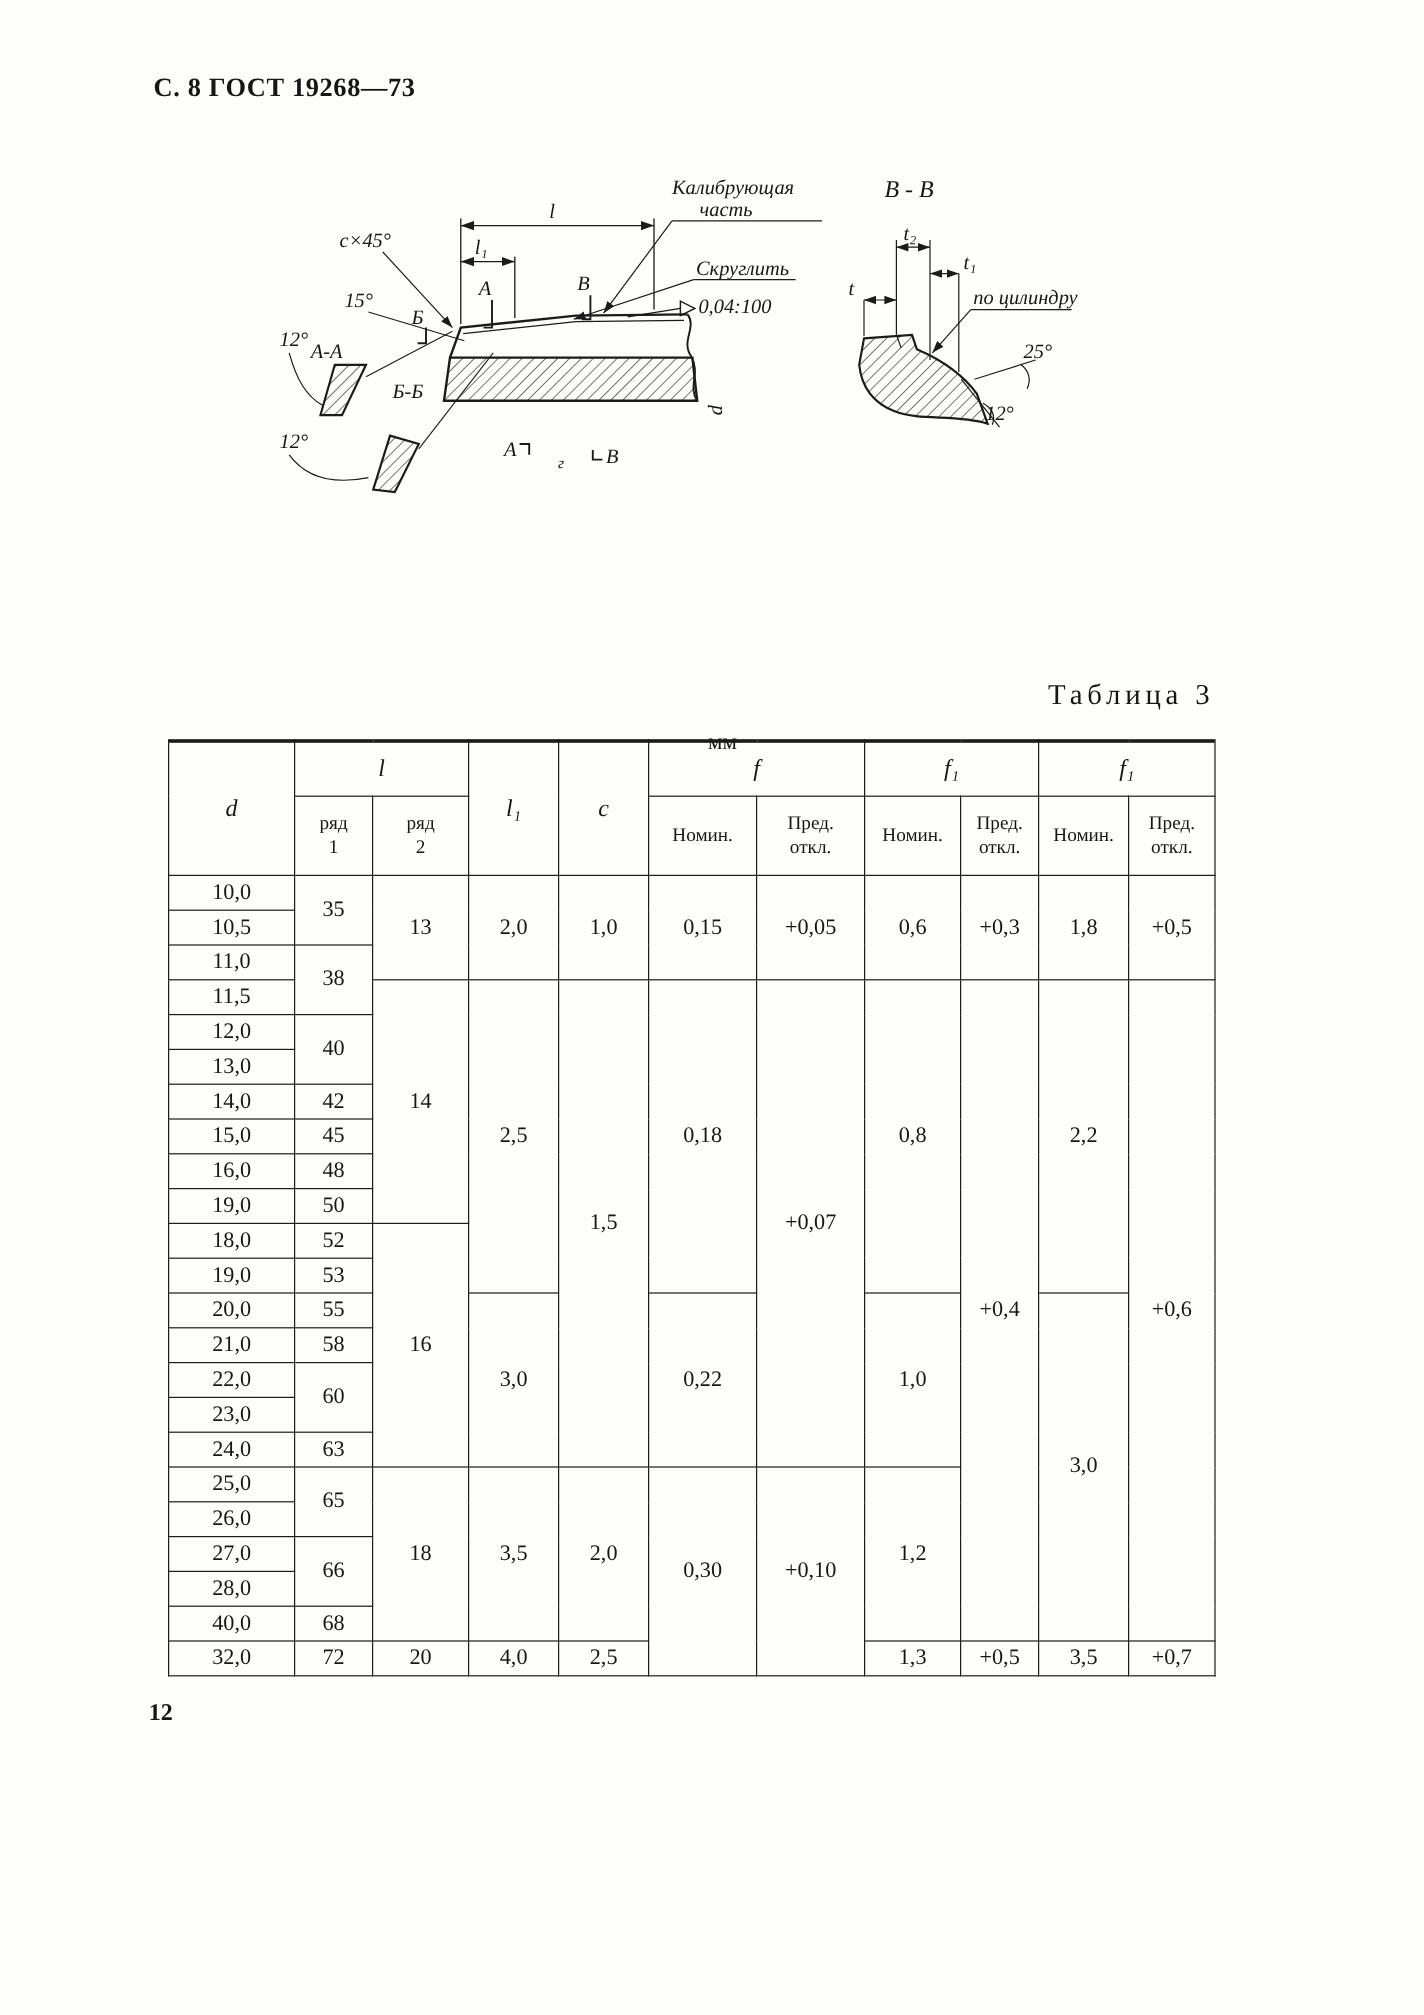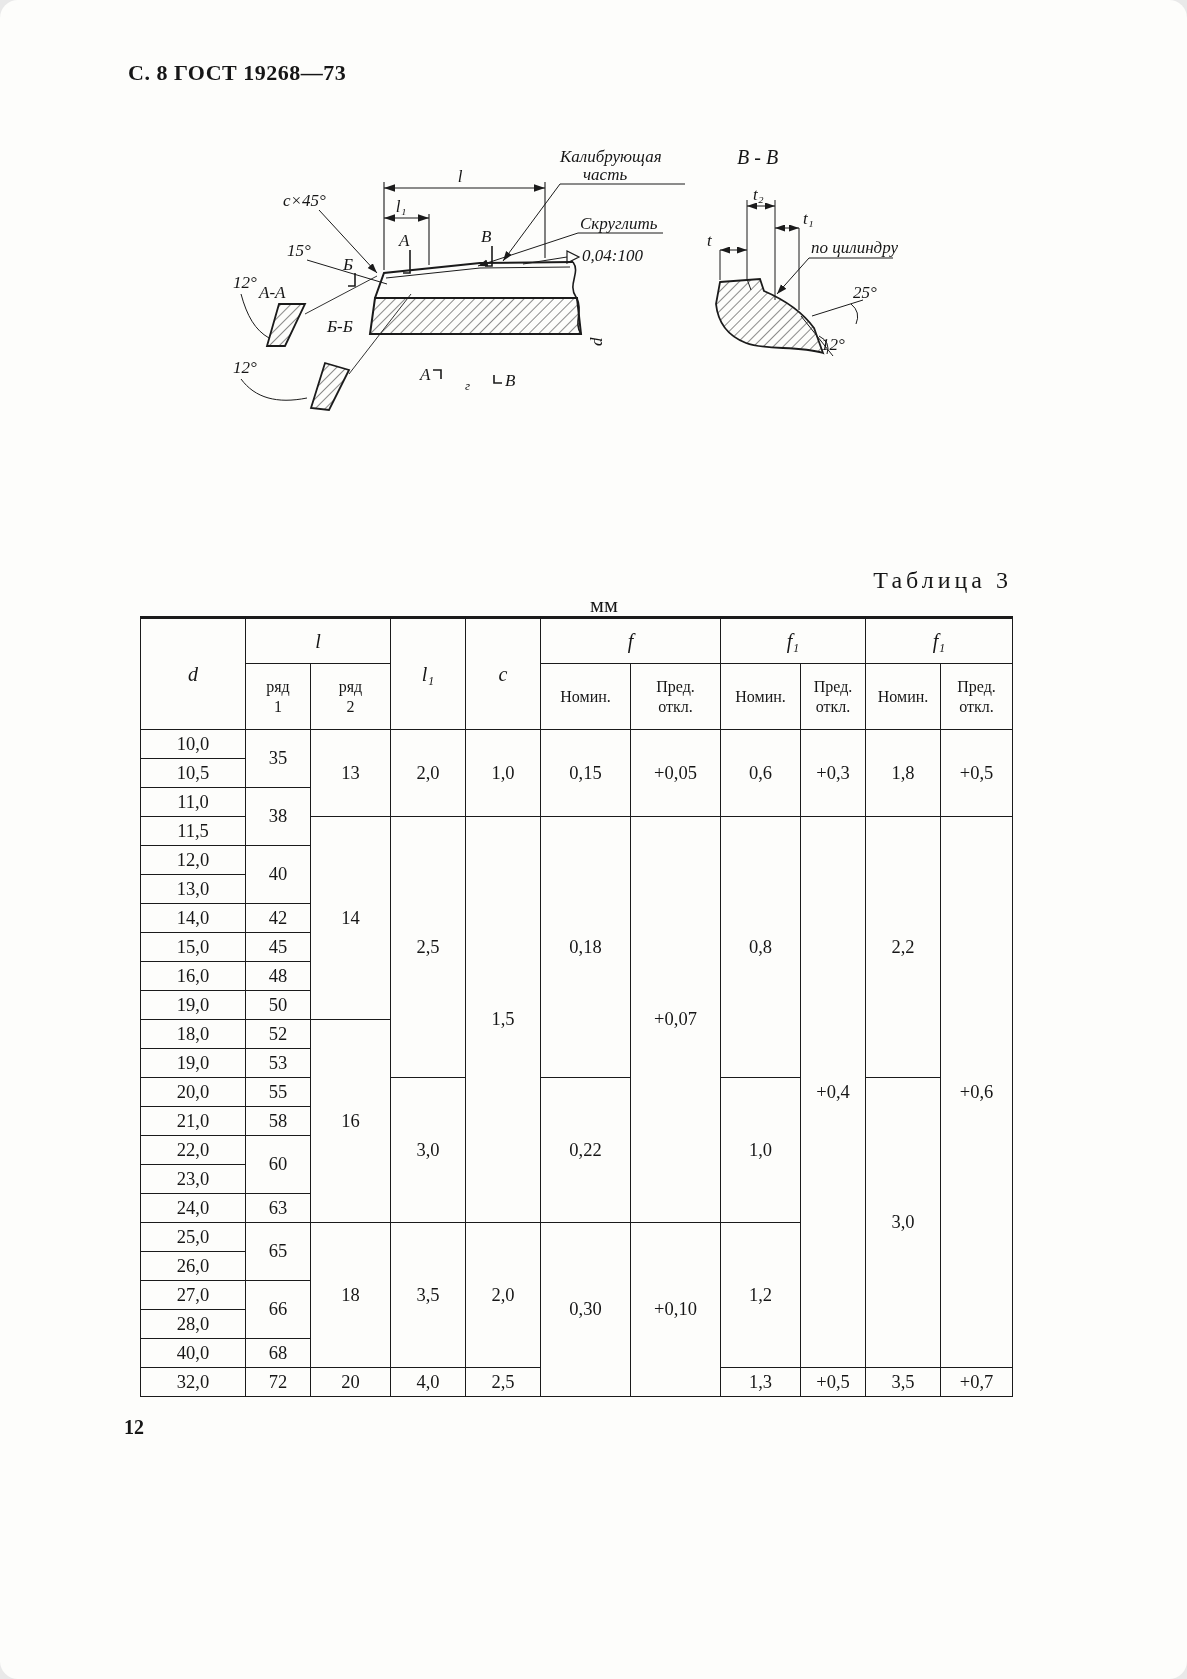--- a/index.html
+++ b/index.html
@@ -1,26 +1,26 @@
 <!DOCTYPE html>
 <html><head>
 <meta charset="utf-8">
 <style>
   * { margin:0; padding:0; box-sizing:border-box; }
   html,body { background:#e9e9e9; }
   .page {
     position:relative; width:1187px; height:1679px; background:#fdfdfb;
     font-family:"Liberation Serif","DejaVu Serif","DejaVu Sans",serif; color:#161616;
-    overflow:hidden; margin:0 auto;border-radius:18px;
+    overflow:hidden; margin:0 auto;
   }
   .doc-header { position:absolute; left:128px; top:60px; font-size:22px; font-weight:bold; letter-spacing:.5px; }
   .drawing-svg { position:absolute; left:215px; top:132px; }
   .figure-caption { position:absolute; left:403px; top:466px; width:360px; text-align:center; font-size:20px; letter-spacing:2px; }
   .table-title { position:absolute; right:175px; top:567px; font-size:24px; letter-spacing:4px; }
-  .units-label { position:absolute; left:590px; top:592px; font-size:22px; }
+  .units-label { position:absolute; left:590px; top:608px; font-size:19px; }
   .page-number { position:absolute; left:124px; top:1416px; font-size:20px;font-weight:bold; }
 
   .gost-table {
     position:absolute; left:140px; top:616px; width:872px;
     border-collapse:collapse; table-layout:fixed;
     border-top:3px solid #1b1b1b;
   }
   .gost-table th, .gost-table td {
     border:1.5px solid #1b1b1b; text-align:center; vertical-align:middle; padding:0 2px;
   }

